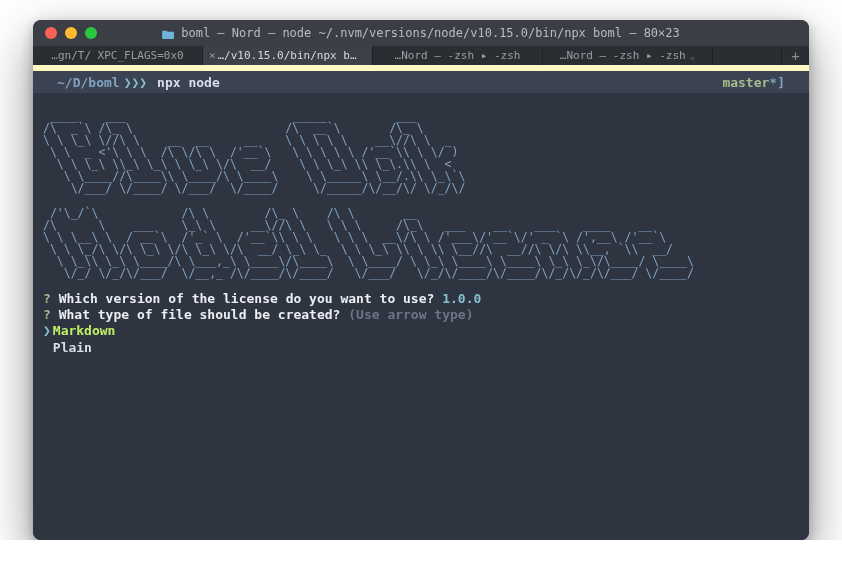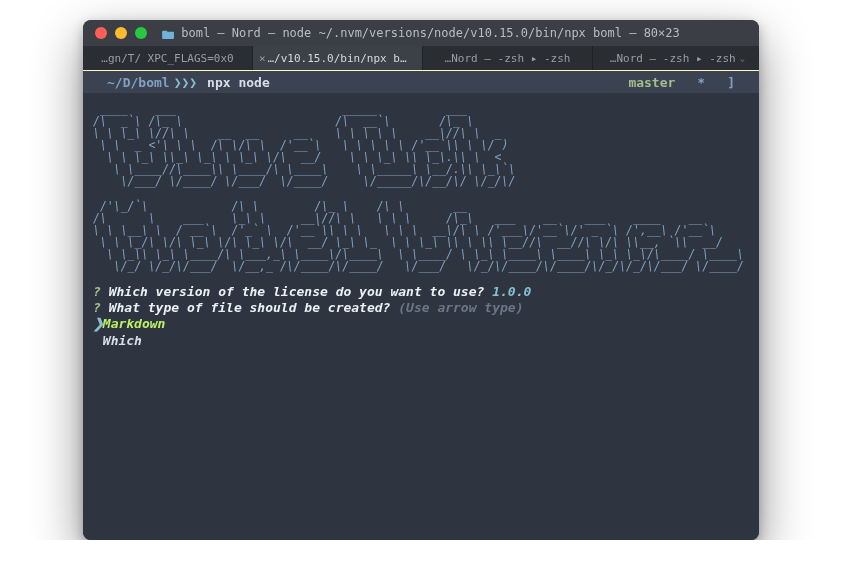--- a/index.html
+++ b/index.html
@@ -5,21 +5,21 @@
   * { box-sizing: border-box; margin: 0; padding: 0; }
   body {
     background: #ffffff;
     font-family: ui-monospace, "SF Mono", Menlo, Consolas, monospace;
     display: flex;
     align-items: flex-start;
     justify-content: center;
     padding: 20px 0 0 0;
   }
   .window {
-    width: 676px;
+    width: 776px;
     height: 520px;
     background: #2e3440;
     border-radius: 8px;
     box-shadow: 0 20px 50px rgba(0,0,0,.45), 0 4px 12px rgba(0,0,0,.25);
     overflow: hidden;
     display: flex;
     flex-direction: column;
   }
   
   .titlebar {
@@ -55,21 +55,21 @@
   .folder-icon {
     width: 13px; height: 10px;
     display: inline-block;
   }
   
   .tabbar {
     height: 25px;
     background: #2a2d32;
     display: flex;
     align-items: stretch;
-    border-bottom: 1px solid #fef9c3;
+    border-bottom: 6px solid #fef9c3;
   }
   .tab {
     flex: 0 0 170px;
     display: flex;
     align-items: center;
     justify-content: center;
     font-size: 11px;
     color: #9a9ea4;
     background: #2a2d32;
     border-right: 1px solid #1e2126;
@@ -116,34 +116,33 @@
     color: #d8dee9;
   }
   .promptbar .path { color: #81a1c1; }
   .promptbar .chevs { color: #88c0d0; margin: 0 6px 0 4px; }
   .promptbar .cmd { color: #d8dee9; font-weight: 600; margin-left: 4px; }
   .promptbar .right {
     margin-left: auto;
     color: #a3be8c;
     display: flex;
     align-items: center;
-    gap: 22px;
+    gap: 0;
     font-weight: 700;
   }
   .promptbar .star { color: #81a1c1; }
   .promptbar .bracket { color: #81a1c1; }
   
   .term {
     flex: 1;
     background: #2e3440;
-    padding: 10px 10px 8px 10px;
+    padding: 17px 10px 8px 10px;
     overflow: hidden;
     font-size: 13px;
     line-height: 1.25;
-    font-style: italic;
   }
   .ascii {
     color: #81a1c1;
     white-space: pre;
     font-size: 11.5px;
     line-height: 1.05;
     letter-spacing: 0;
     margin-bottom: 12px;
     font-weight: 400;
   }
@@ -234,17 +233,17 @@
     <div class="qline">
       <span class="qmark">?</span>
       <span class="qtext">What type of file should be created?</span>
       <span class="hint">(Use arrow type)</span>
     </div>
 
     <div class="opt-row selected">
       <span class="opt-caret">❯</span><span class="opt-label">Markdown</span>
     </div>
     <div class="opt-row">
-      <span class="opt-caret">&nbsp;</span><span class="opt-label">Which</span>
+      <span class="opt-caret">&nbsp;</span><span class="opt-label">Plain</span>
     </div>
   </div>
 
 </div>
 
 </body></html>

